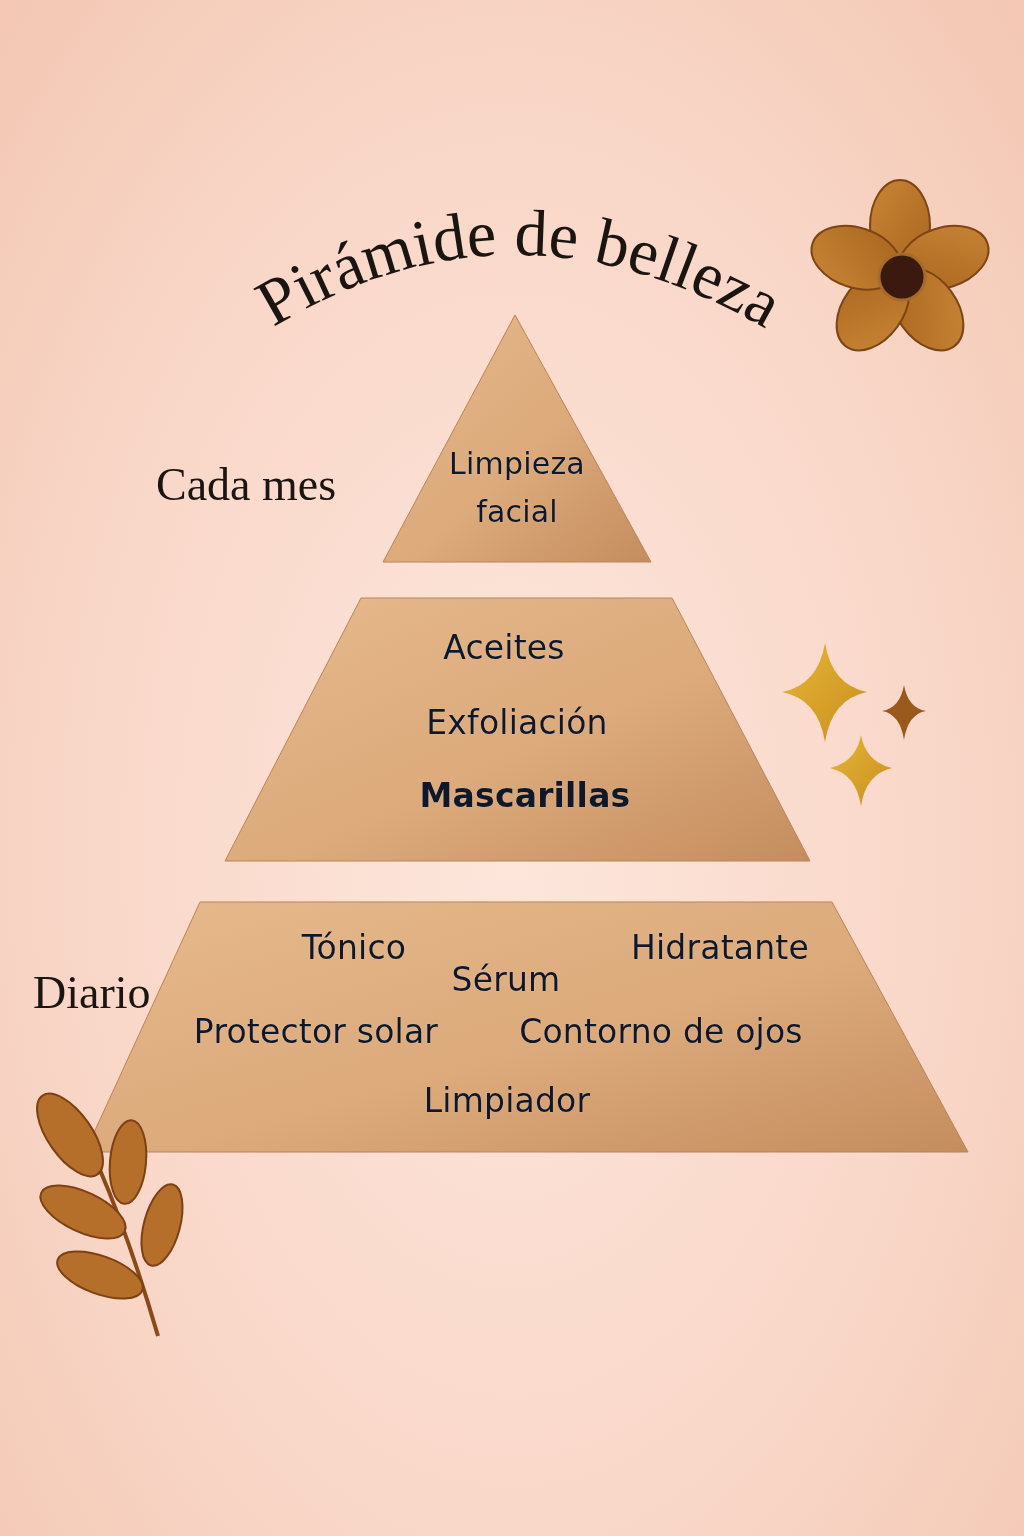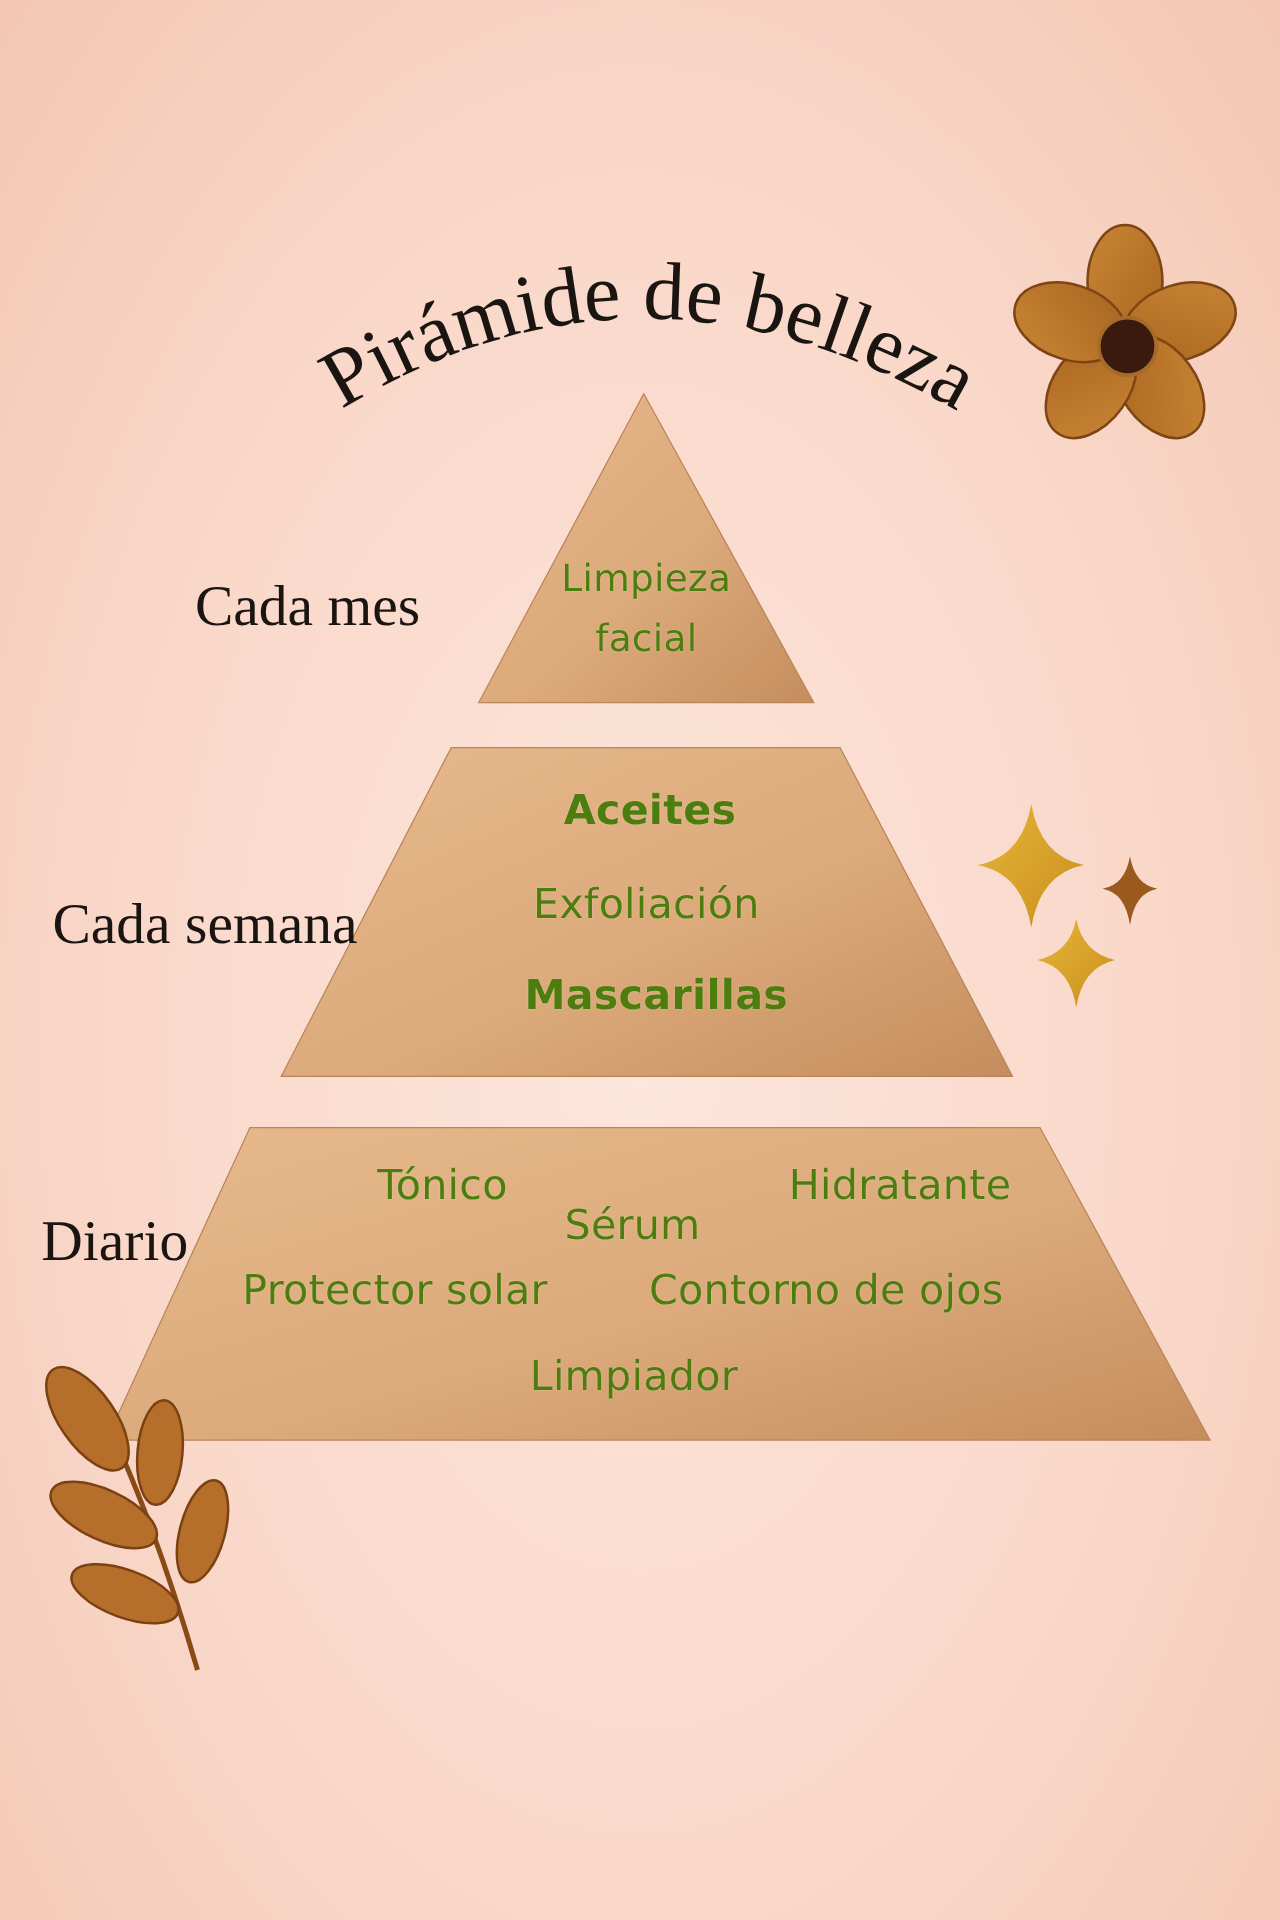--- a/index.html
+++ b/index.html
@@ -2,21 +2,21 @@
 <html><head>
 <meta charset="utf-8">
 <style>
   html, body { margin: 0; padding: 0; }
   body {
     width: 1024px; height: 1536px; overflow: hidden; position: relative;
     background: radial-gradient(ellipse at 50% 55%, #fde6dc 0%, #f9d7c8 60%, #f3c7b3 100%);
   }
   .canvas { position: absolute; left: 0; top: 0; width: 1024px; height: 1536px; }
   .serif { font-family: "Liberation Serif", "DejaVu Serif", serif; color: #1b1511; }
-  .sans { font-family: "DejaVu Sans", "Liberation Sans", sans-serif; color: #4d7c0f; }
+  .sans { font-family: "DejaVu Sans", "Liberation Sans", sans-serif; color: #0f172a; }
   .tier-label { position: absolute; font-size: 46px; white-space: nowrap; }
   .item { position: absolute; font-size: 33px; white-space: nowrap; letter-spacing: 0.2px;
           text-shadow: 0 0 1px #f5d9bd; }
   .center { transform: translateX(-50%); }
 </style>
 </head>
 <body>
 
 <div class="canvas">
 
@@ -69,27 +69,26 @@
       <path d="M 100 1170 Q 130 1240 158 1336" fill="none" stroke="#8a4a16" stroke-width="4"></path>
       <ellipse cx="70" cy="1135" rx="22" ry="48" transform="rotate(-35 70 1135)"></ellipse>
       <ellipse cx="128" cy="1162" rx="18" ry="42" transform="rotate(5 128 1162)"></ellipse>
       <ellipse cx="83" cy="1212" rx="20" ry="46" transform="rotate(-65 83 1212)"></ellipse>
       <ellipse cx="162" cy="1225" rx="18" ry="42" transform="rotate(15 162 1225)"></ellipse>
       <ellipse cx="100" cy="1275" rx="19" ry="45" transform="rotate(-70 100 1275)"></ellipse>
     </g>
   </svg>
 
   <div class="tier-label serif" style="left:156px; top:458px;text-align:center;">Cada mes</div>
-  <div class="tier-label serif" style="left:42px; top:712px;">Cada semana</div>
   <div class="tier-label serif" style="left:33px; top:966px;">Diario</div>
 
   <div class="item sans center" style="left:517px; top:446px; font-size:30px;">Limpieza</div>
   <div class="item sans center" style="left:517px; top:494px; font-size:30px;">facial</div>
 
-  <div class="item sans center" style="left:520px; top:628px;font-weight:bold;">Aceites</div>
+  <div class="item sans center" style="left:504px; top:628px;">Aceites</div>
   <div class="item sans center" style="left:517px; top:703px;">Exfoliación</div>
   <div class="item sans center" style="left:525px; top:776px;font-weight:bold;">Mascarillas</div>
 
   <div class="item sans center" style="left:316px; top:928px;margin-left:38px;">Tónico</div>
   <div class="item sans center" style="left:506px; top:960px;">Sérum</div>
   <div class="item sans center" style="left:720px; top:928px;">Hidratante</div>
   <div class="item sans center" style="left:316px; top:1012px;">Protector solar</div>
   <div class="item sans center" style="left:661px; top:1012px;">Contorno de ojos</div>
   <div class="item sans center" style="left:507px; top:1081px;">Limpiador</div>
 </div>

